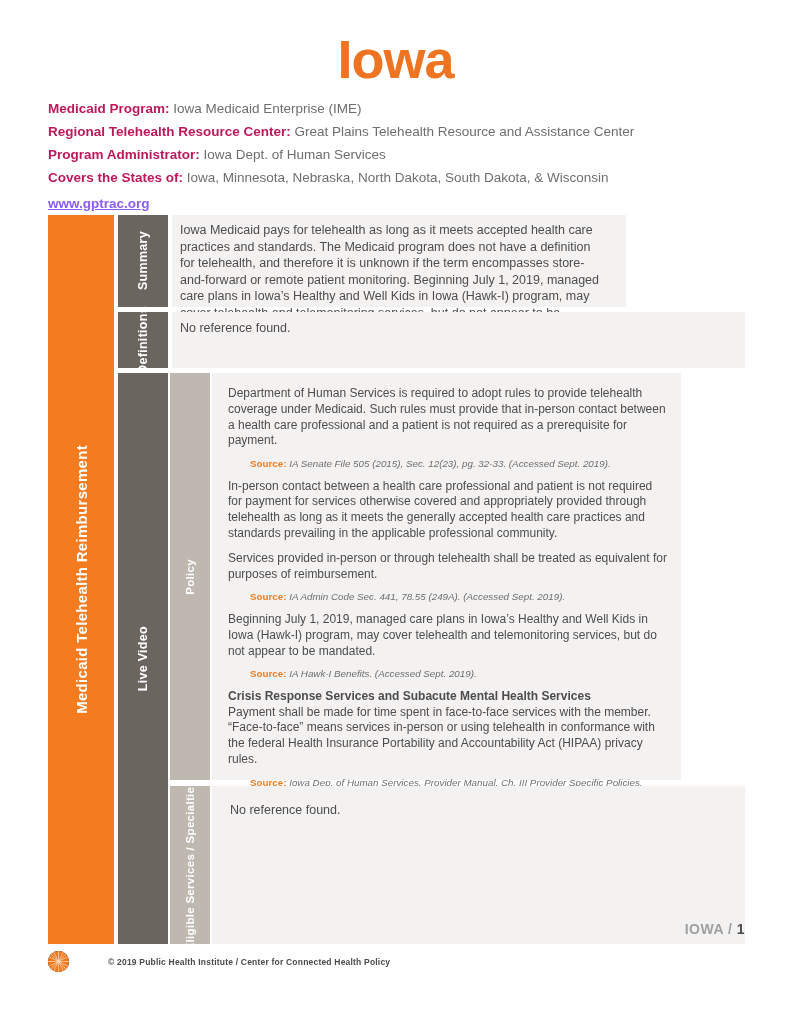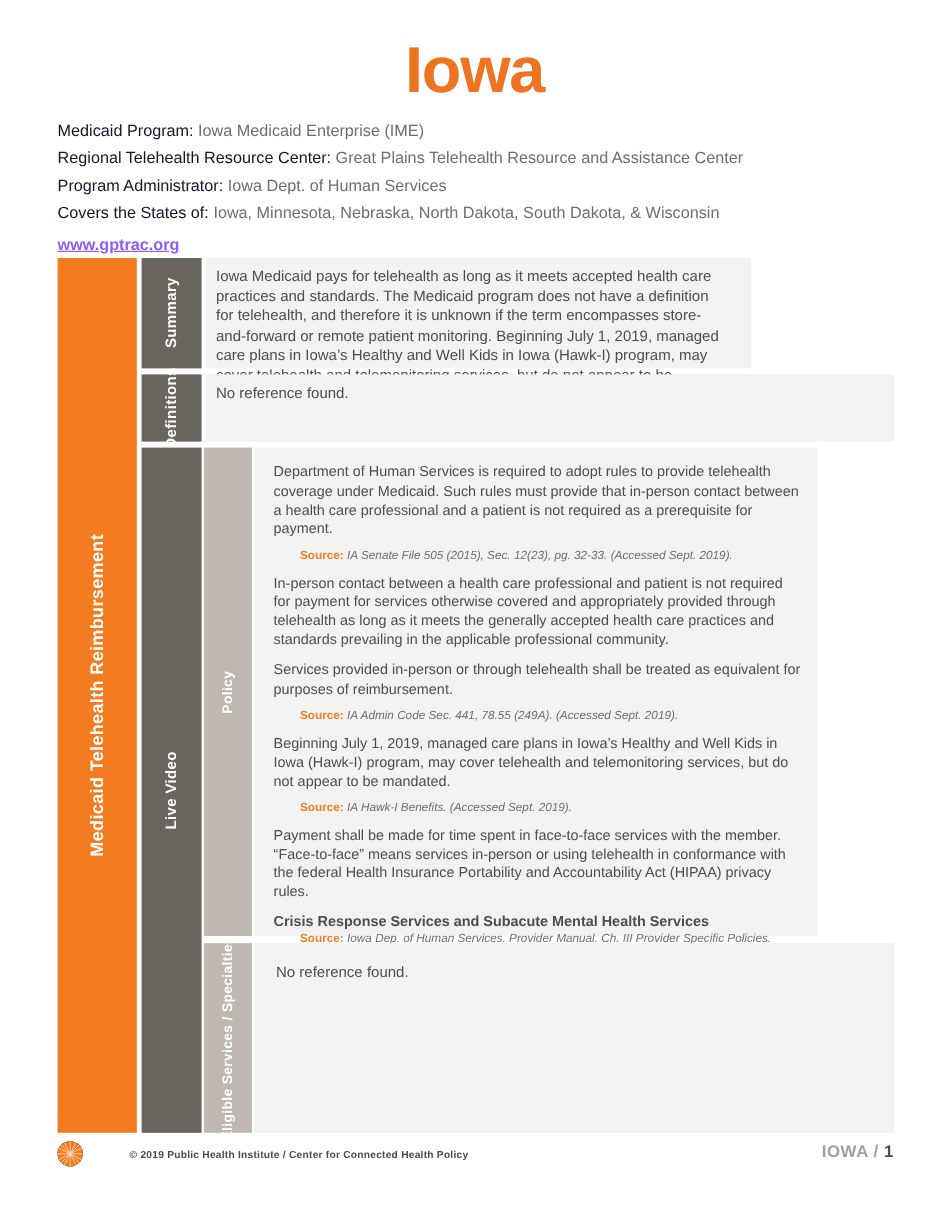--- a/index.html
+++ b/index.html
@@ -10,21 +10,21 @@
   
   .page-title {
     position:absolute; top:28px; left:0; width:100%;
     text-align:center; font-size:54px; font-weight:bold;
     color:#ee7421; letter-spacing:-1px;
   }
 
   
   .header-info { position:absolute; left:48px; top:102px; width:660px; }
   .info-line { font-size:13.5px; line-height:14px; margin-bottom:9px; color:#6d6e71; }
-  .info-label { font-weight:normal; color:#0f172a; }
+  .info-label { font-weight:bold; color:#be185d; }
   .site-link {
     display:inline-block; margin-top:2px; font-size:13.5px; font-weight:bold;
     color:#8b5cf6; text-decoration:underline; cursor:pointer;
   }
 
   
   .cell { position:absolute; }
   .col-category { left:48px; top:215px; width:66px; height:729px; background:#f47c20; }
   .label-dark   { left:118px; width:50px; background:#6b6560; }
   .label-light  { left:170px; width:40px; background:#beb8b1; }
@@ -58,21 +58,21 @@
   }
   .source-label { font-style:normal; font-weight:bold; color:#f07d22; }
 
   
   .footer-logo { position:absolute; left:47px; top:950px; width:23px; height:23px; }
   .footer-copy {
     position:absolute; left:77px; top:957px; font-size:8.5px; font-weight:bold;
     color:#4a4a4c; letter-spacing:0.2px;margin-left:31px;
   }
   .footer-page {
-    position:absolute; right:46px; top:951px; font-size:14px; font-weight:bold;
+    position:absolute; right:46px; top:921px; font-size:14px; font-weight:bold;
     color:#9d9fa2; letter-spacing:0.5px;padding-left:22px;
   }
   .footer-page .pagenum { color:#4d4d4f; }
 </style>
 </head>
 <body>
 
 <div class="doc">
 
   <div class="page-title">Iowa</div>
@@ -114,22 +114,22 @@
   <div class="cell content content-summary">Iowa Medicaid pays for telehealth as long as it meets accepted health care practices and standards. The Medicaid program does not have a definition for telehealth, and therefore it is unknown if the term encompasses store-and-forward or remote patient monitoring. Beginning July 1, 2019, managed care plans in Iowa’s Healthy and Well Kids in Iowa (Hawk-I) program, may cover telehealth and telemonitoring services, but do not appear to be mandated.</div>
   <div class="cell content content-definitions">No reference found.</div>
   <div class="cell content content-policy">
       <div class="p">Department of Human Services is required to adopt rules to provide telehealth coverage under Medicaid.  Such rules must provide that in-person contact between a health care professional and a patient is not required as a prerequisite for payment.</div>
       <div class="source"><span class="source-label">Source: </span>IA Senate File 505 (2015), Sec. 12(23), pg. 32-33. (Accessed Sept. 2019).</div>
       <div class="p">In-person contact between a health care professional and patient is not required for payment for services otherwise covered and appropriately provided through telehealth as long as it meets the generally accepted health care practices and standards prevailing in the applicable professional community.</div>
       <div class="p">Services provided in-person or through telehealth shall be treated as equivalent for purposes of reimbursement.</div>
       <div class="source"><span class="source-label">Source: </span>IA Admin Code Sec. 441, 78.55 (249A). (Accessed Sept. 2019).</div>
       <div class="p">Beginning July 1, 2019, managed care plans in Iowa’s Healthy and Well Kids in Iowa (Hawk-I) program, may cover telehealth and telemonitoring services, but do not appear to be mandated.</div>
       <div class="source"><span class="source-label">Source: </span>IA Hawk-I Benefits. (Accessed Sept. 2019).</div>
+      <div class="p heading">Crisis Response Services and Subacute Mental Health Services</div>
       <div class="p">Payment shall be made for time spent in face-to-face services with the member.  “Face-to-face” means services in-person or using telehealth in conformance with the federal Health Insurance Portability and Accountability Act (HIPAA) privacy rules.</div>
-      <div class="p heading">Crisis Response Services and Subacute Mental Health Services</div>
       <div class="source"><span class="source-label">Source: </span>Iowa Dep. of Human Services.  Provider Manual.  Ch. III Provider Specific Policies.  Crisis Response Services. May 1, 2018, p. 3; Subacute Mental Health Services.  May 1, 2018, p. 9.  (Accessed Sept. 2019).</div>
     </div>
   <div class="cell content content-eligible">No reference found.</div>
 
   <svg class="footer-logo" viewBox="0 0 24 24">
     <circle cx="12" cy="12" r="11" fill="#f3control"></circle>
     <circle cx="12" cy="12" r="11" fill="#f47c20"></circle>
     <g stroke="#ffffff" stroke-width="0.6" opacity="0.85">
       <line x1="12" y1="12" x2="12" y2="1"></line>
         <line x1="12" y1="12" x2="12" y2="23"></line>

